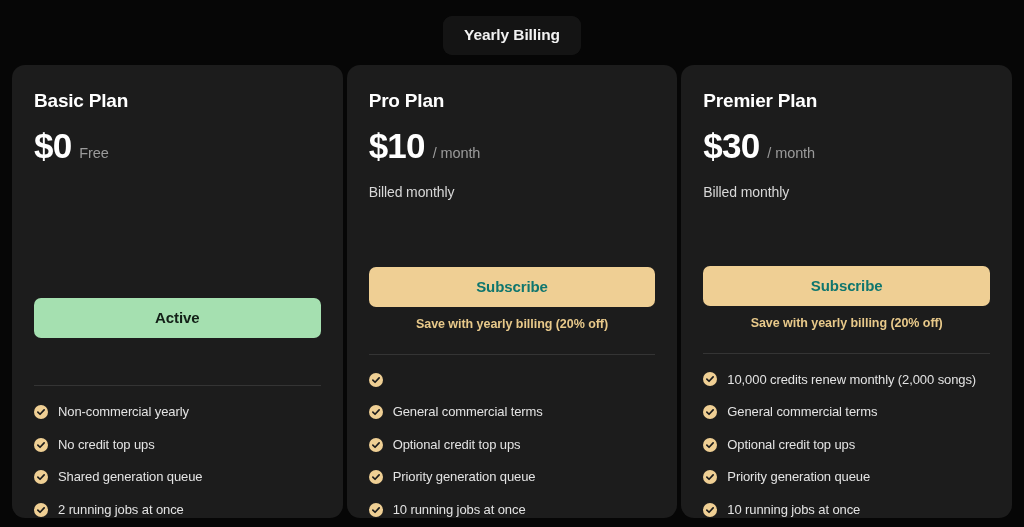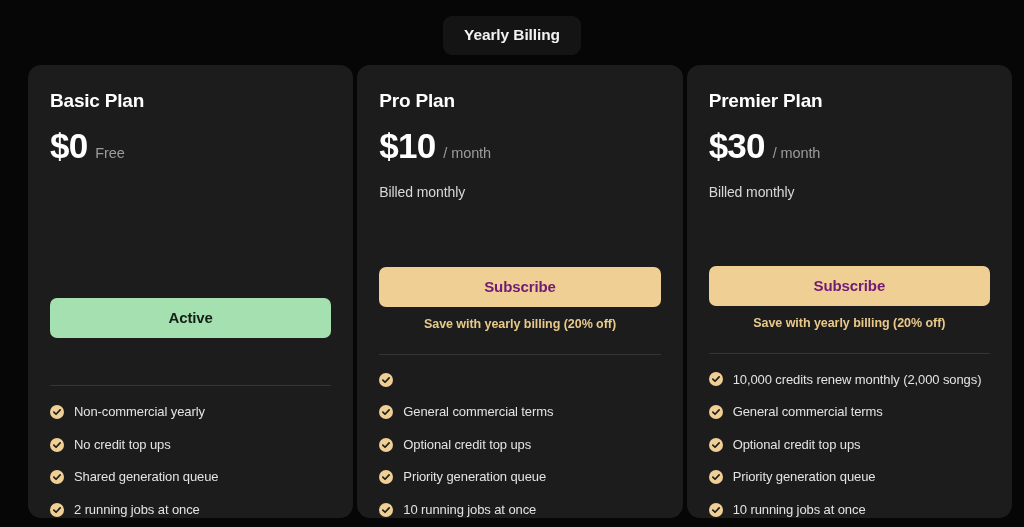--- a/index.html
+++ b/index.html
@@ -53,21 +53,20 @@
     background: #141414;
     color: #f2f2f2;
     border-radius: 9px;
   }
 
   
   .cards {
     display: flex;
     gap: 4px;
     padding: 10px 12px 0 12px;
-    margin-left: 16px;
   }
 
   .card {
     flex: 1 1 0;
     background: #1c1c1c;
     border-radius: 13px;
     padding: 26px 22px 0 22px;
     height: 453px;
     display: flex;
     flex-direction: column;
@@ -124,21 +123,21 @@
     border-radius: 7px;
     font-family: "Liberation Sans", sans-serif;
     font-size: 15px;
     font-weight: 700;
     letter-spacing: -0.1px;
     padding: 12px 0 13px 0;
     cursor: pointer;
     line-height: 1;
   }
 
-  .cta.subscribe { background: #efcf94; color: #701a75; }
+  .cta.subscribe { background: #efcf94; color: #0f766e; }
   .cta.active-state { background: #a5e0b0; color: #132017; }
 
   .save-note {
     text-align: center;
     color: #e8c98a;
     font-size: 12.5px;
     font-weight: 700;
     letter-spacing: -0.05px;
     margin-top: 10px;
     height: 15px;

